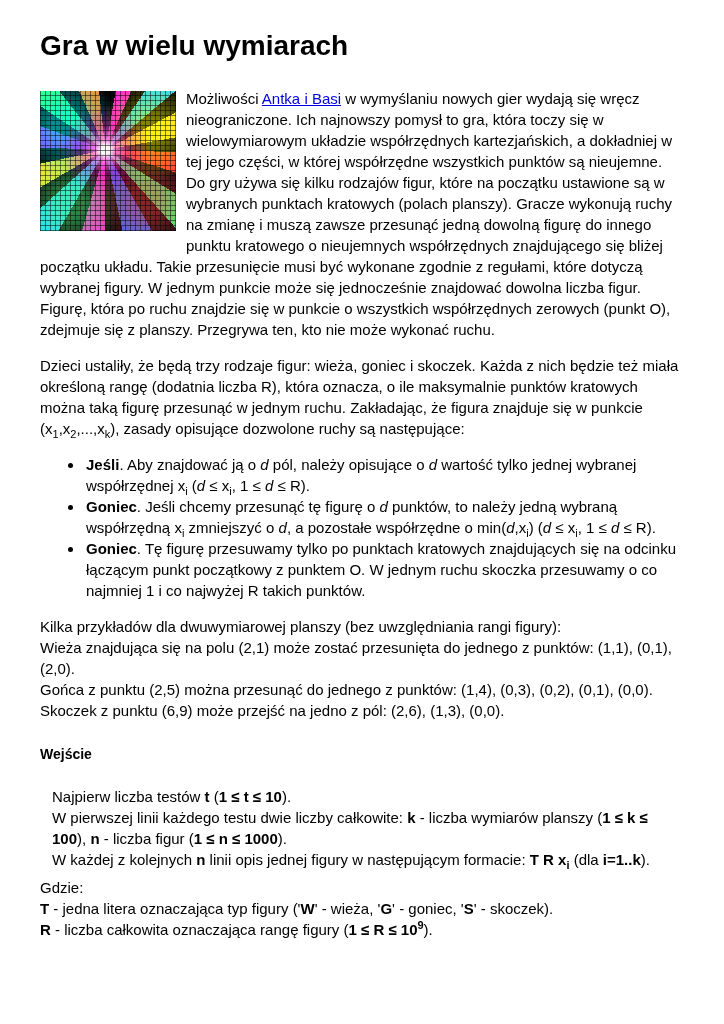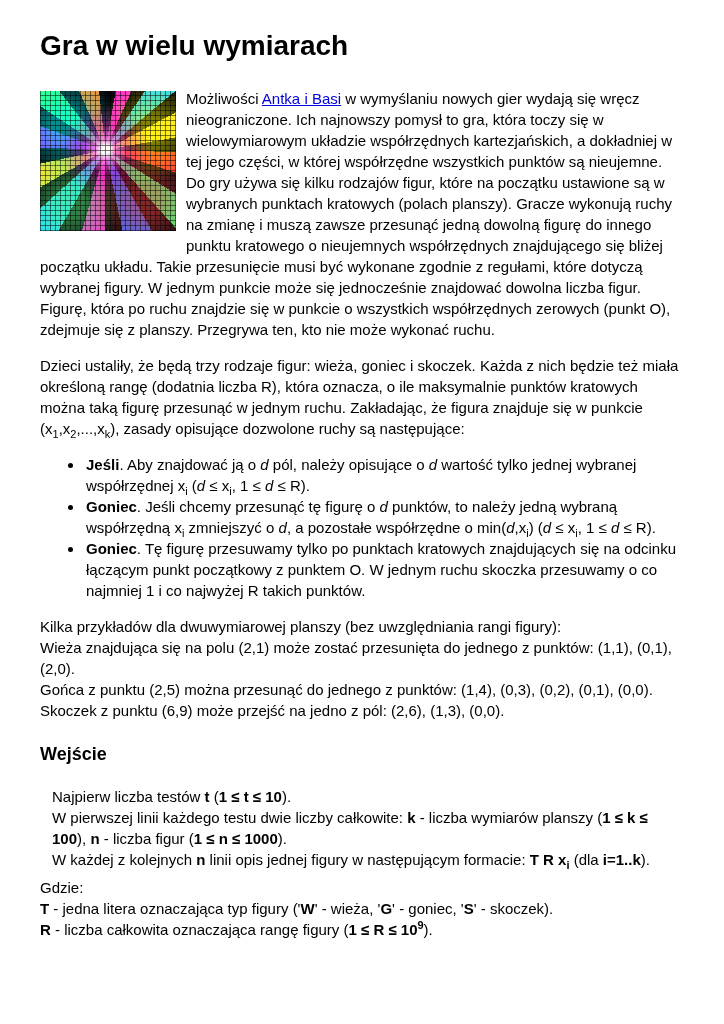--- a/index.html
+++ b/index.html
@@ -6,21 +6,21 @@
   body { font-family:"Liberation Sans", sans-serif; color:#000; }
   .page {
     width:724px; min-height:1024px; box-sizing:border-box;
     padding:30px 40px 24px 40px; background:#fff;
   }
   h1 {
     font-size:28px; line-height:32px; font-weight:bold;
     margin:0 0 26px 0; letter-spacing:0;
   }
   h2 {
-    font-size:18px; line-height:23px; font-weight:bold;
+    font-size:14px; line-height:23px; font-weight:bold;
     margin:22px 0 20px 0;
   }
   .para {
     font-size:15px; line-height:21px; margin:0 4px 15px 0;
   }
   .para-tight { margin:0 0 7px 12px; }
   ul.rules {
     margin:0 0 15px 0; padding:0 0 0 44px;
     font-size:15px; line-height:21px;
   }

